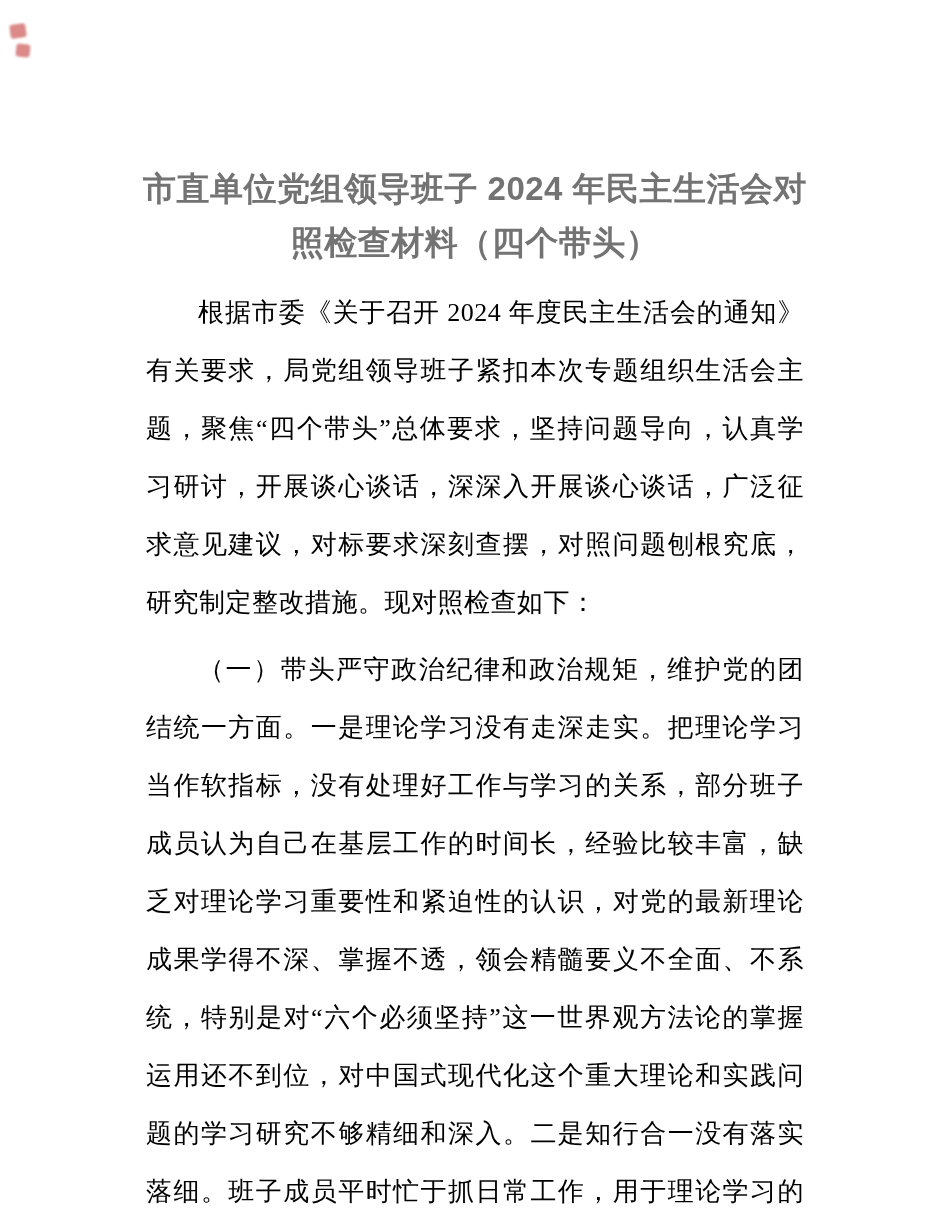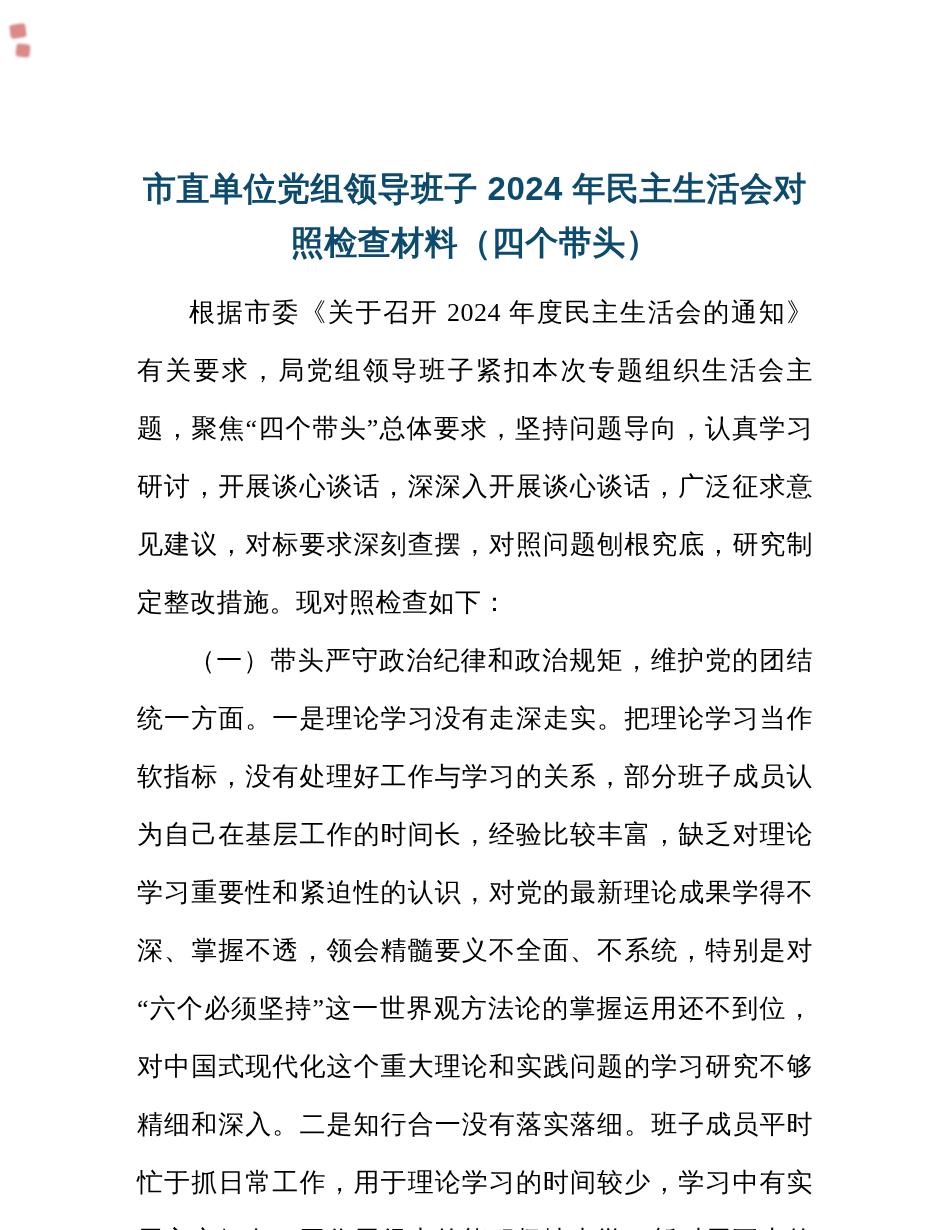--- a/index.html
+++ b/index.html
@@ -18,24 +18,24 @@
     overflow: hidden;
   }
   .doc-title {
     margin: 0 0 14px 0;
     font-family: "Liberation Sans", "DejaVu Sans", sans-serif;
     font-weight: bold;
     font-size: 33px;
     line-height: 54px;
     text-align: center;
     letter-spacing: 0.5px;
-    color: #0c4a6e;
+    color: #737373;
   }
   .doc-body p {
-    margin: 0;
+    margin: 9px;
     font-family: "Liberation Serif", "DejaVu Serif", serif;
     font-size: 26px;
     line-height: 58px;
     text-align: justify;
     text-indent: 2em;
     letter-spacing: 0.5px;
     color: #000000;
     word-break: break-all;
   }
   

